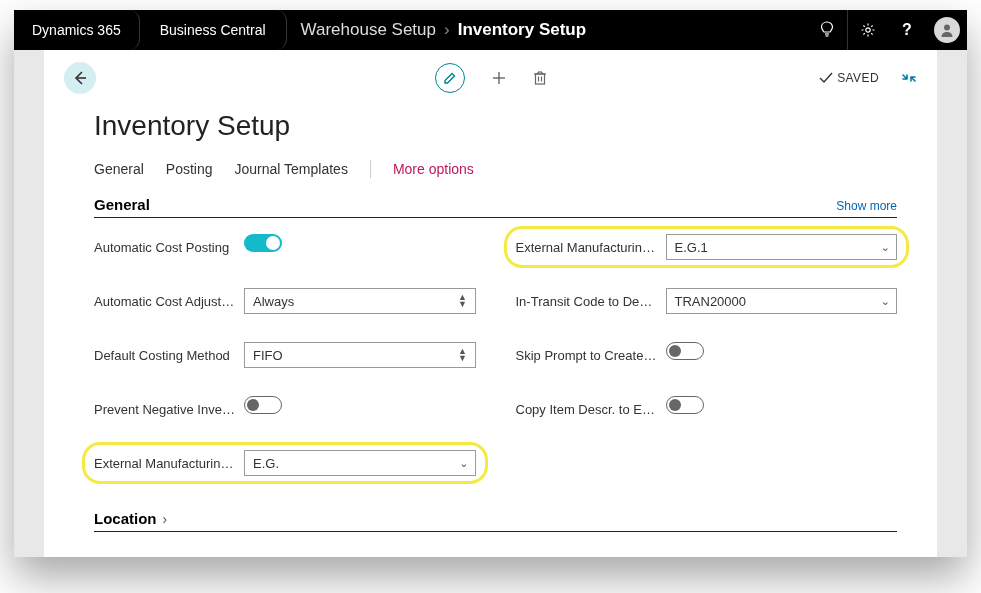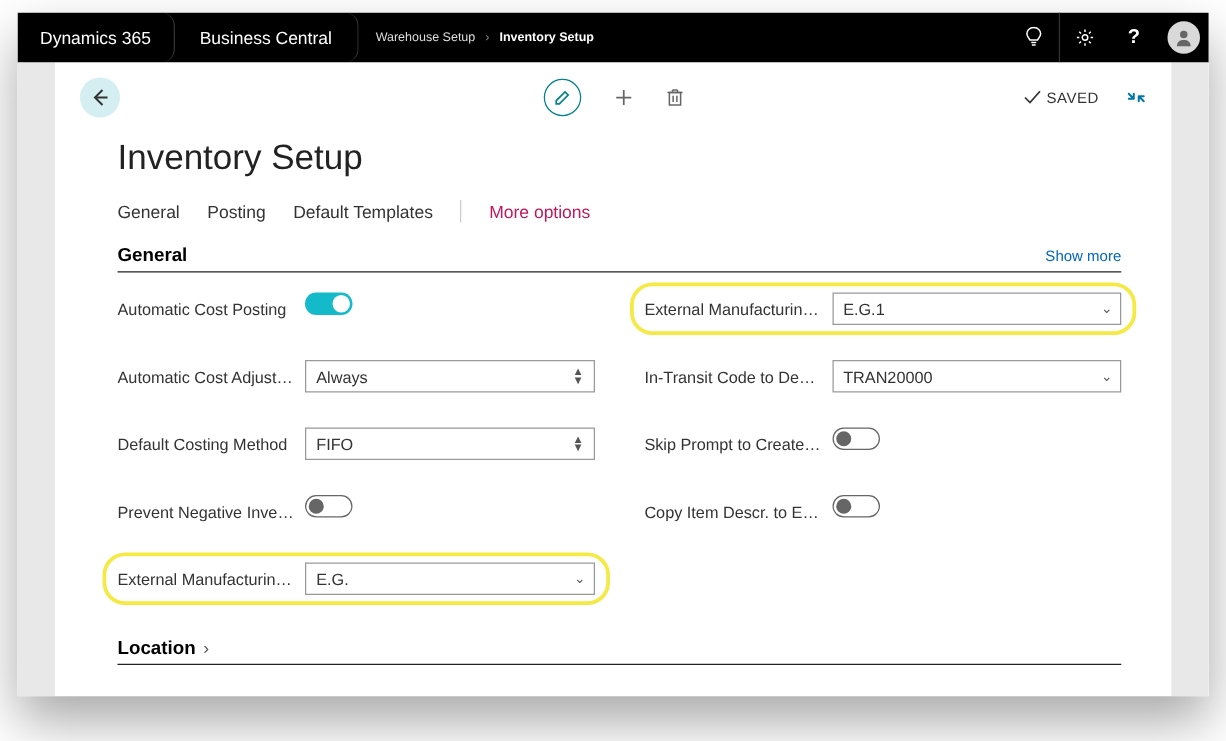--- a/index.html
+++ b/index.html
@@ -13,21 +13,21 @@
     overflow: hidden;
   }
 
   
   .topbar {
     height: 40px; background: #000; color: #fff;
     display: flex; align-items: center; font-size: 14px;
   }
   .topbar .brand { padding: 0 18px; height: 100%; display: flex; align-items: center; border-right: 1px solid #333; border-radius: 11px; }
   .topbar .brand.bc { padding: 12px 20px; font-weight: 400; }
-  .topbar .crumbs { padding: 0 14px; display: flex; align-items: center; gap: 8px; color: #ddd; font-size: 10px; }
+  .topbar .crumbs { padding: 0 14px; display: flex; align-items: center; gap: 8px; color: #ddd; font-size: 17px; }
   .topbar .crumbs .sep { color: #888; }
   .topbar .crumbs .active { color: #fff; font-weight: 600; }
   .topbar .spacer { flex: 1; }
   .topbar .icon-btn { width: 40px; height: 40px; display: flex; align-items: center; justify-content: center; cursor: pointer; }
   .topbar .icon-btn.sep-left { border-left: 1px solid #333; }
   .topbar .avatar { width: 26px; height: 26px; border-radius: 50%; background: #d9d9d9; display: flex; align-items: center; justify-content: center; }
 
   
   .edge-left, .edge-right {
     position: absolute; top: 40px; bottom: 0; width: 30px; background: #e8e8e8;
@@ -219,21 +219,21 @@
         </div>
       </div>
     </div>
 
     <div class="content">
       <h1 class="title">Inventory Setup</h1>
 
       <div class="tabs">
         <span class="tab">General</span>
         <span class="tab">Posting</span>
-        <span class="tab">Default Templates</span>
+        <span class="tab">Journal Templates</span>
         <span class="divider"></span>
         <span class="tab more">More options</span>
       </div>
 
       <div class="section-head">
         <span class="name">General</span>
         <span class="flex"></span>
         <span class="more-link">Show more</span>
       </div>
 

